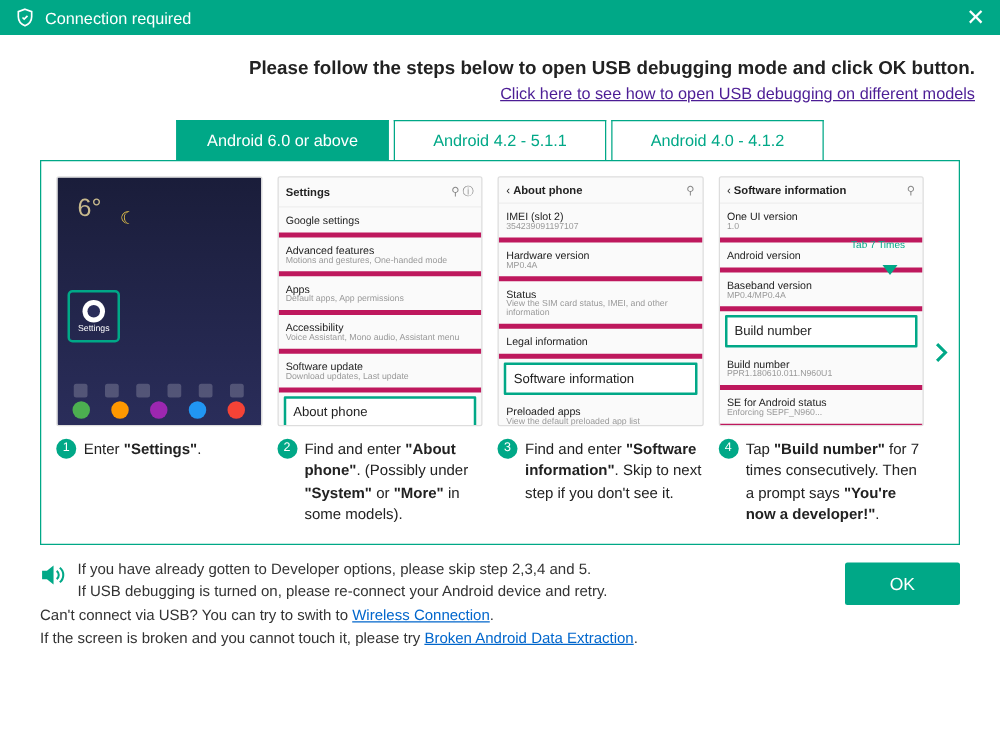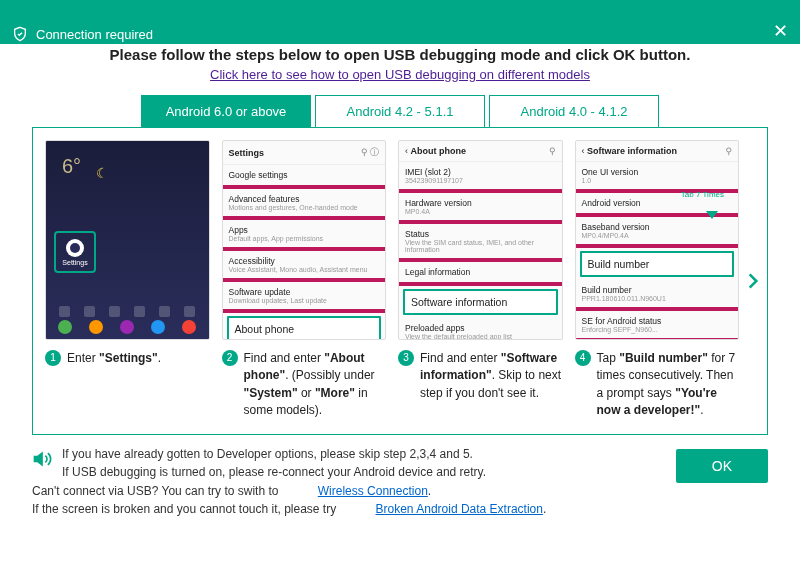--- a/index.html
+++ b/index.html
@@ -1,20 +1,20 @@
 <!DOCTYPE html>
 <html><head>
 <meta charset="utf-8">
 <style>
   * { box-sizing: border-box; margin: 0; padding: 0; }
   body { font-family: Arial, sans-serif; background: #fff; width: 800px; height: 586px; overflow: hidden; }
-  .titlebar { background: #00a887; color: #fff; height: 44px; display: flex; align-items: flex-end; padding: 2px 12px; font-size: 13px; }
+  .titlebar { background: #00a887; color: #fff; height: 28px; display: flex; align-items: center; padding: 2px 12px; font-size: 13px; }
   .shield { width: 16px; height: 16px; margin-right: 8px; }
   .close { margin-left: auto; cursor: pointer; font-size: 18px; }
-  .header { text-align: center; padding: 2px 20px 6px; }
+  .header { text-align: right; padding: 18px 20px 6px; }
   .header h1 { font-size: 15px; font-weight: bold; color: #222; }
   .header a { color: #4c1d95; text-decoration: underline; font-size: 13px; display: inline-block; margin-top: 4px; }
   .tabs { display: flex; gap: 4px; justify-content: center; padding: 6px 32px 0; }
   .tab { flex: 0 0 170px; text-align: center; padding: 8px 0; font-size: 13px; border: 1px solid #00a887; border-bottom: none; color: #00a887; cursor: pointer; background: #fff; }
   .tab.active { background: #00a887; color: #fff; }
   .panel { margin: 0 32px; border: 1px solid #00a887; padding: 12px 28px 14px 12px; position: relative; display: flex; gap: 12px; }
   .arrow { position: absolute; right: 4px; top: 50%; transform: translateY(-50%); width: 20px; height: 28px; cursor: pointer; }
   .step { flex: 1; }
   .ph { width: 100%; height: 200px; border: 1px solid #ddd; border-radius: 2px; background: #fafafa; position: relative; font-size: 8px; color: #666; overflow: hidden; }
   .ph-dark { background: linear-gradient(180deg, #1a1d3a 0%, #2a2d5a 100%); }
@@ -34,21 +34,21 @@
   .grid { position: absolute; bottom: 20px; left: 0; right: 0; display: flex; justify-content: space-around; padding: 2px 6px; }
   .grid div { width: 11px; height: 11px; background: rgba(255,255,255,0.2); border-radius: 2px; }
   .cap { margin-top: 10px; font-size: 12px; color: #222; line-height: 1.45; display: flex; }
   .num { width: 16px; height: 16px; border-radius: 50%; background: #00a887; color: #fff; font-size: 10px; display: inline-flex; align-items: center; justify-content: center; flex-shrink: 0; margin-right: 6px; }
   .cap-text { flex: 1; }
   .footer { padding: 10px 32px 8px; font-size: 12px; color: #333; line-height: 1.55; position: relative; }
   .f-top { display: flex; align-items: flex-start; }
   .spk { width: 20px; height: 20px; margin-right: 10px; margin-top: 4px; flex-shrink: 0; }
   .f-lines { flex: 1; }
   .okbtn { position: absolute; right: 32px; top: 14px; background: #00a887; color: #fff; border: none; padding: 9px 36px; font-size: 14px; cursor: pointer; border-radius: 2px; }
-  a.lnk { color: #0066cc; text-decoration: underline; margin-left: 36px; }
+  a.lnk { color: #0066cc; text-decoration: underline; }
   .tip { position: absolute; right: 14px; top: 49px; font-size: 8px; color: #00a887; }
   .wedge { position: absolute; right: 20px; top: 70px; width: 0; height: 0; border-left: 6px solid transparent; border-right: 6px solid transparent; border-top: 8px solid #00a887; }
 </style>
 </head>
 <body>
 
 <div class="titlebar">
   <svg class="shield" viewBox="0 0 24 24" fill="none" stroke="#fff" stroke-width="2">
       <path d="M12 2l8 3v6c0 5-3.5 9-8 11-4.5-2-8-6-8-11V5l8-3z"></path>
       <path d="M9 12l2 2 4-4"></path>

